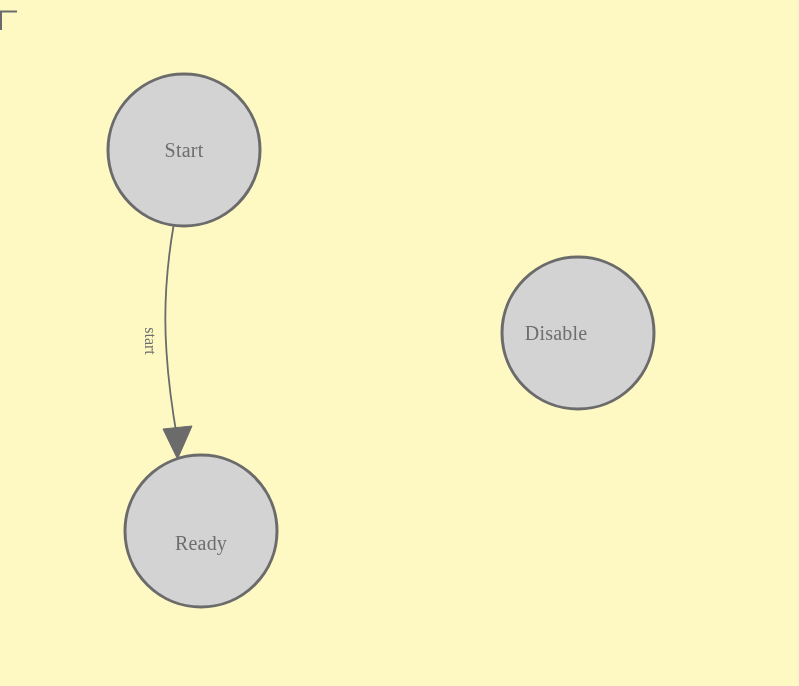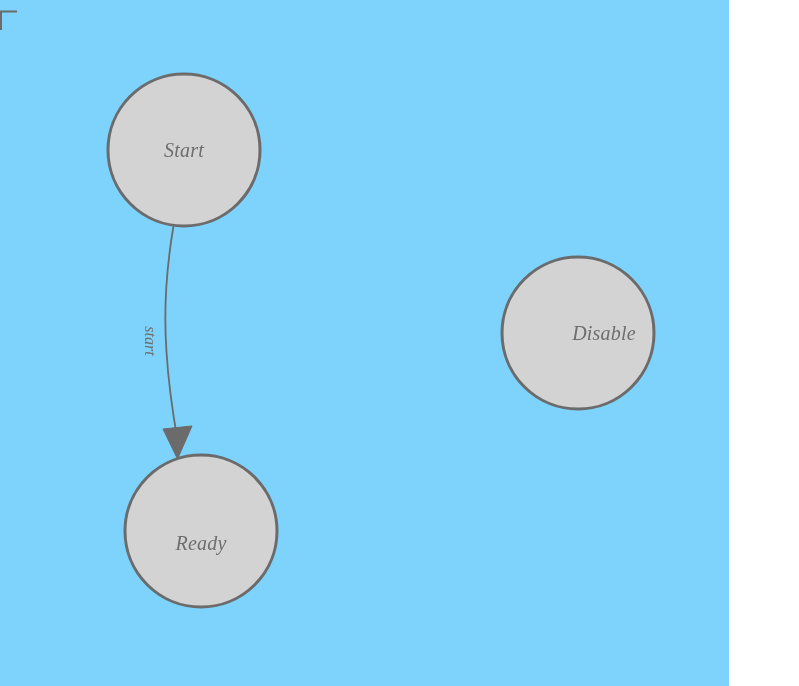--- a/index.html
+++ b/index.html
@@ -44,38 +44,38 @@
     color: #6e6e6e;
     white-space: nowrap;
     transform: translate(-50%, -50%) rotate(90deg);
     transform-origin: center center;
     pointer-events: none;
   }
 </style>
 </head>
 <body>
 
-<div id="diagram-canvas" style="width: 729px; height: 686px; background: #7dd3fc; font-style: italic;">
+<div id="diagram-canvas" style="width: 799px; height: 686px; background: #fef9c3;">
 
   <svg id="diagram-svg" viewBox="0 0 799 686">
 
     <g>
       <line x1="0" y1="11.5" x2="17" y2="11.5" stroke="#6b6b6b" stroke-width="2"></line>
       <line x1="1" y1="11" x2="1" y2="30" stroke="#6b6b6b" stroke-width="2"></line>
     </g>
 
     <g>
       <path id="edge-path-0" fill="none" stroke="#6b6b6b" stroke-width="1.8" d="M 173.5 226 C 166 270, 163.5 310, 166.5 352 C 169 392, 174 420, 177.5 440"></path>
       <polygon id="edge-arrow-0" fill="#6b6b6b" stroke="#6b6b6b" stroke-width="1" points="163,429 192,426 177.5,459"></polygon>
     </g>
 
     <circle id="node-circle-0" fill="#d3d3d3" stroke="#6b6b6b" stroke-width="3" cx="184" cy="150" r="76"></circle>
     <circle id="node-circle-1" fill="#d3d3d3" stroke="#6b6b6b" stroke-width="3" cx="201" cy="531" r="76"></circle>
     <circle id="node-circle-2" fill="#d3d3d3" stroke="#6b6b6b" stroke-width="3" cx="578" cy="333" r="76"></circle>
   </svg>
 
   <div class="node-label" id="node-label-0" style="left: 184px; top: 150px; color: rgb(110, 110, 110);">Start</div>
   <div class="node-label" id="node-label-1" style="left: 201px; top: 543px; color: rgb(110, 110, 110);">Ready</div>
-  <div class="node-label" id="node-label-2" style="left: 604px; top: 333px; color: rgb(110, 110, 110);">Disable</div>
+  <div class="node-label" id="node-label-2" style="left: 556px; top: 333px; color: rgb(110, 110, 110);">Disable</div>
 
   <div class="edge-label" id="edge-label-0" style="left: 150px; top: 341px; color: rgb(110, 110, 110);">start</div>
 
 </div>
 
 </body></html>

